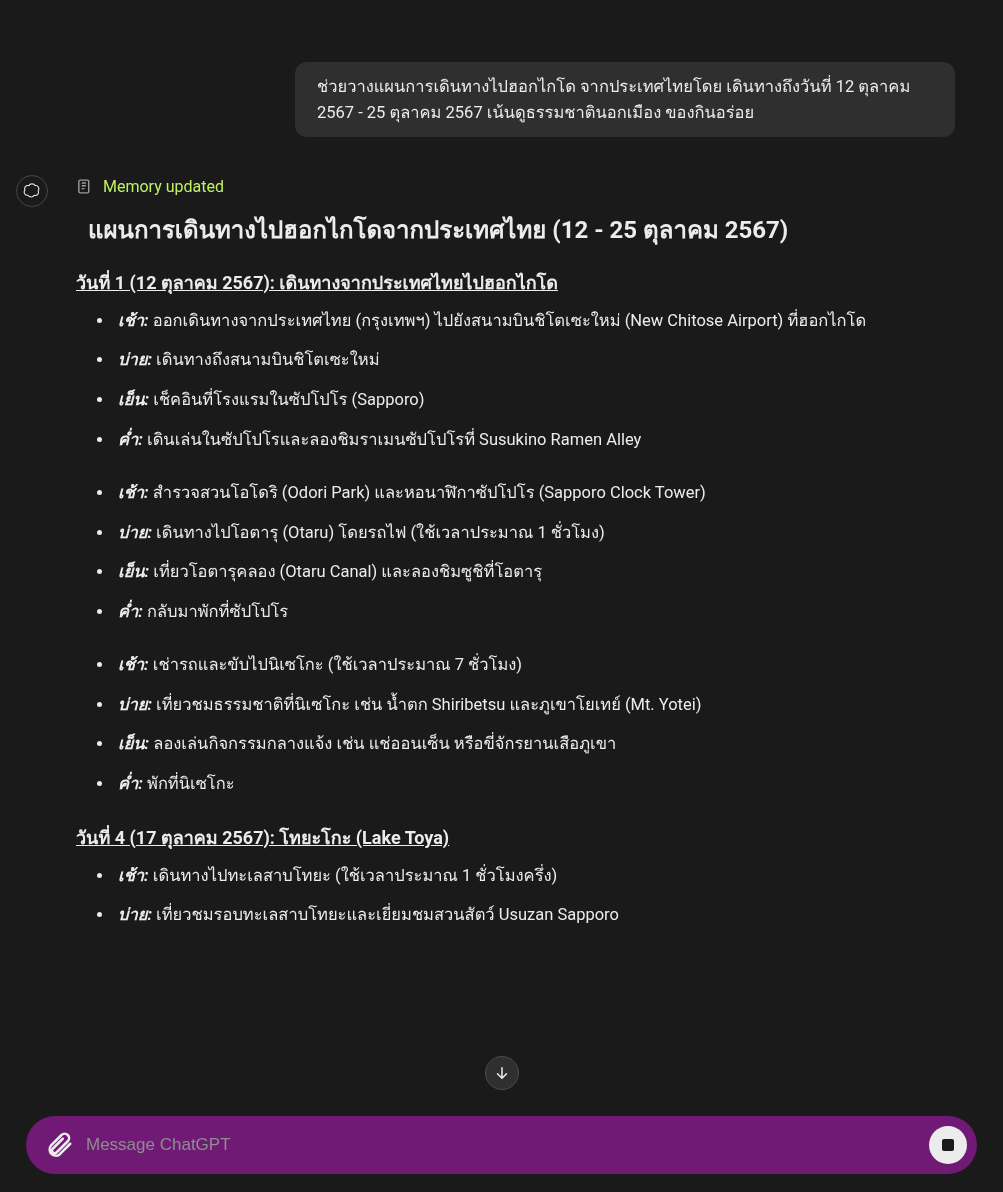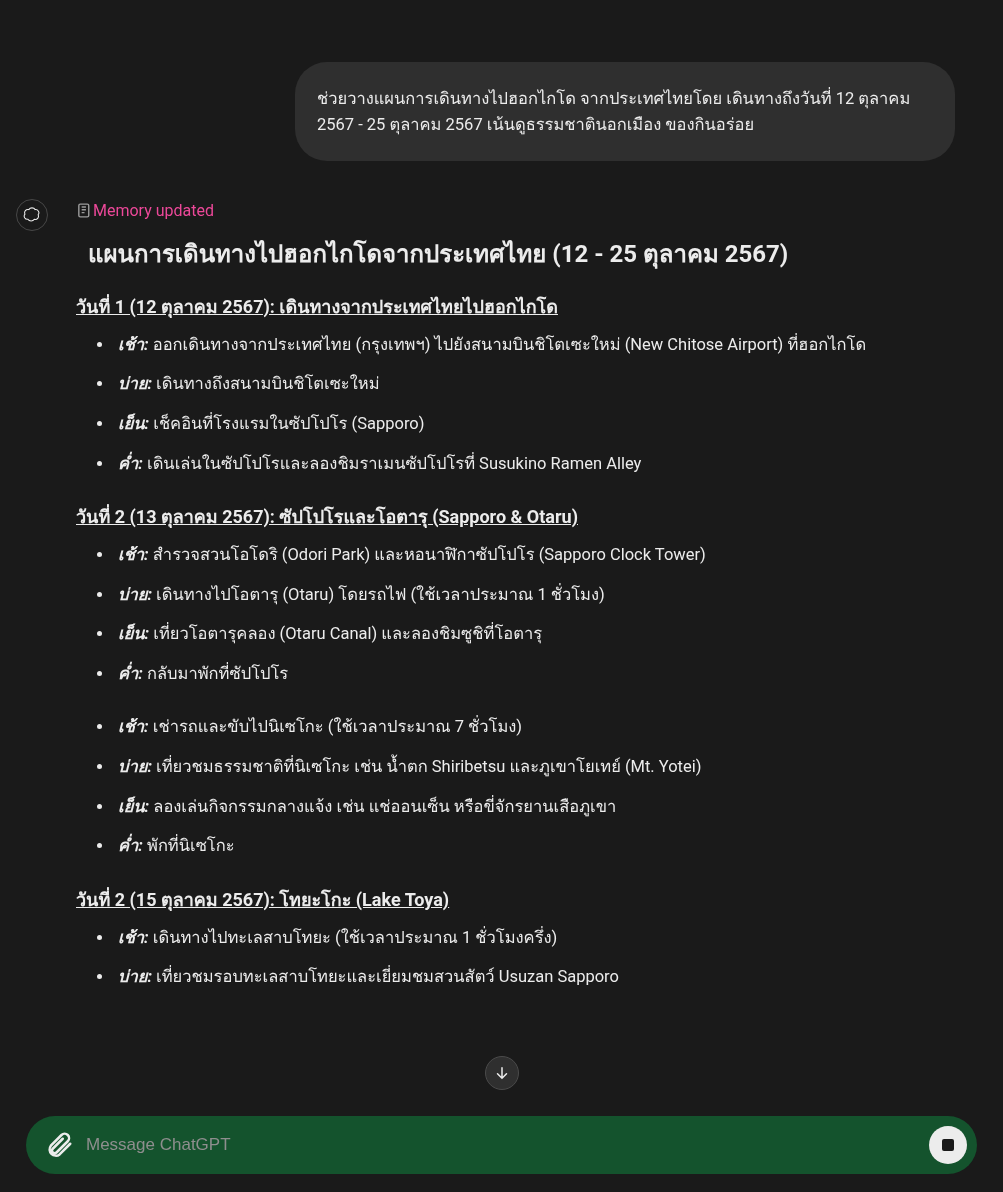--- a/index.html
+++ b/index.html
@@ -17,22 +17,22 @@
     overflow: hidden;
     padding: 0 12px;
   }
   .user-row {
     display: flex;
     justify-content: flex-end;
     padding: 62px 36px 24px 0;
   }
   .user-bubble {
     background: #2f2f2f;
-    border-radius: 32px;
-    padding: 24px 22px;
+    border-radius: 12px;
+    padding: 12px 22px;
     max-width: 660px;
     font-size: 16.5px;
     line-height: 1.55;
     color: #ececec;
   }
   .assistant-row {
     display: flex;
     padding: 12px 36px 0 0;
   }
   .avatar {
@@ -49,21 +49,22 @@
   }
   .avatar svg { width: 18px; height: 18px; }
   .assistant-content {
     flex: 1;
     padding-left: 28px;
     min-width: 0;
   }
   .memory-line {
     display: flex;
     align-items: center;
-    color: #ec4899;
+    gap: 10px;
+    color: #bef264;
     font-size: 16px;
     margin-bottom: 18px;
     margin-top: 4px;
   }
   .memory-icon {
     width: 17px;
     height: 17px;
     display: inline-flex;
   }
   h2.plan-title {
@@ -109,21 +110,21 @@
     cursor: pointer;
   }
   .scroll-down-btn svg { width: 18px; height: 18px; }
 
   .composer-wrap {
     position: absolute;
     bottom: 18px;
     left: 26px;
     right: 26px;
     height: 58px;
-    background: #14532d;
+    background: #701a75;
     border-radius: 29px;
     display: flex;
     align-items: center;
     padding: 0 10px 0 18px;
   }
   .attach-btn {
     width: 30px; height: 30px;
     display: flex; align-items: center; justify-content: center;
     color: #ececec;
     cursor: pointer;
@@ -186,38 +187,37 @@
           <div class="day-section">
             <div class="day-heading">วันที่ 1 (12 ตุลาคม 2567): เดินทางจากประเทศไทยไปฮอกไกโด</div>
             <ul class="plan-list">
               <li><span class="label">เช้า:</span><span> ออกเดินทางจากประเทศไทย (กรุงเทพฯ) ไปยังสนามบินชิโตเซะใหม่ (New Chitose Airport) ที่ฮอกไกโด</span></li>
               <li><span class="label">บ่าย:</span><span> เดินทางถึงสนามบินชิโตเซะใหม่</span></li>
               <li><span class="label">เย็น:</span><span> เช็คอินที่โรงแรมในซัปโปโร (Sapporo)</span></li>
               <li><span class="label">ค่ำ:</span><span> เดินเล่นในซัปโปโรและลองชิมราเมนซัปโปโรที่ Susukino Ramen Alley</span></li>
             </ul>
           </div>
           <div class="day-section">
-            <div class="day-heading">วันที่ 2 (13 ตุลาคม 2567): ซัปโปโรและโอตารุ (Sapporo &amp; Otaru)</div>
             <ul class="plan-list">
               <li><span class="label">เช้า:</span><span> สำรวจสวนโอโดริ (Odori Park) และหอนาฬิกาซัปโปโร (Sapporo Clock Tower)</span></li>
               <li><span class="label">บ่าย:</span><span> เดินทางไปโอตารุ (Otaru) โดยรถไฟ (ใช้เวลาประมาณ 1 ชั่วโมง)</span></li>
               <li><span class="label">เย็น:</span><span> เที่ยวโอตารุคลอง (Otaru Canal) และลองชิมซูชิที่โอตารุ</span></li>
               <li><span class="label">ค่ำ:</span><span> กลับมาพักที่ซัปโปโร</span></li>
             </ul>
           </div>
           <div class="day-section">
             <ul class="plan-list">
               <li><span class="label">เช้า:</span><span> เช่ารถและขับไปนิเซโกะ (ใช้เวลาประมาณ 7 ชั่วโมง)</span></li>
               <li><span class="label">บ่าย:</span><span> เที่ยวชมธรรมชาติที่นิเซโกะ เช่น น้ำตก Shiribetsu และภูเขาโยเทย์ (Mt. Yotei)</span></li>
               <li><span class="label">เย็น:</span><span> ลองเล่นกิจกรรมกลางแจ้ง เช่น แช่ออนเซ็น หรือขี่จักรยานเสือภูเขา</span></li>
               <li><span class="label">ค่ำ:</span><span> พักที่นิเซโกะ</span></li>
             </ul>
           </div>
           <div class="day-section">
-            <div class="day-heading">วันที่ 2 (15 ตุลาคม 2567): โทยะโกะ (Lake Toya)</div>
+            <div class="day-heading">วันที่ 4 (17 ตุลาคม 2567): โทยะโกะ (Lake Toya)</div>
             <ul class="plan-list">
               <li><span class="label">เช้า:</span><span> เดินทางไปทะเลสาบโทยะ (ใช้เวลาประมาณ 1 ชั่วโมงครึ่ง)</span></li>
               <li><span class="label">บ่าย:</span><span> เที่ยวชมรอบทะเลสาบโทยะและเยี่ยมชมสวนสัตว์ Usuzan Sapporo</span></li>
             </ul>
           </div>
         </div>
 
     </div>
   </div>
 

